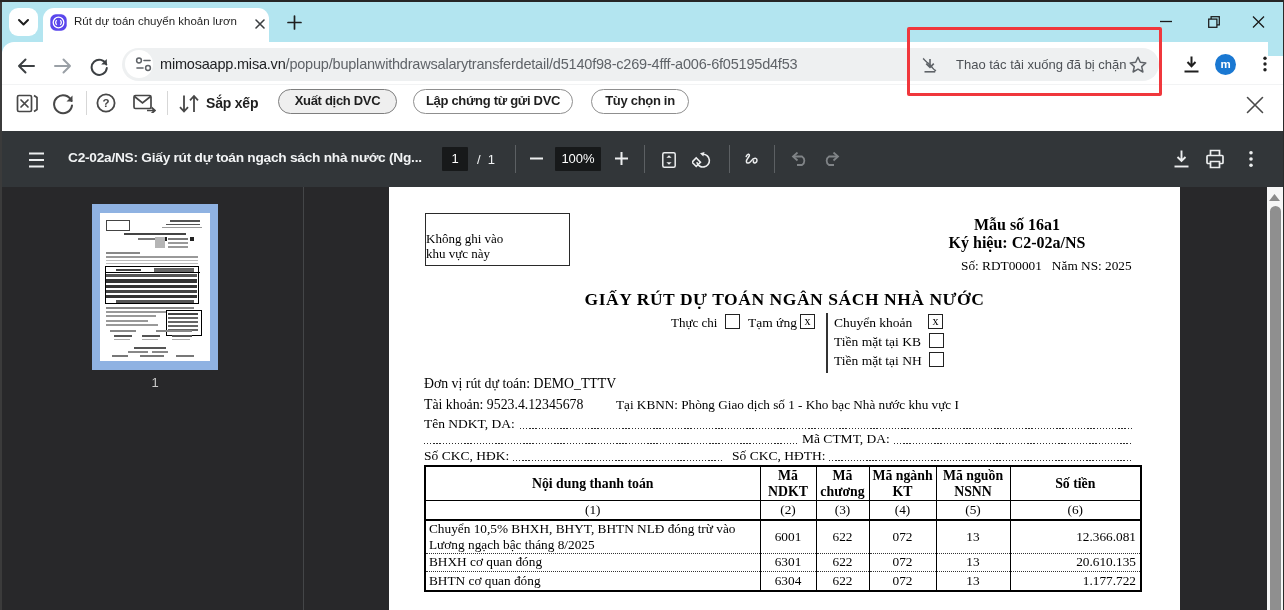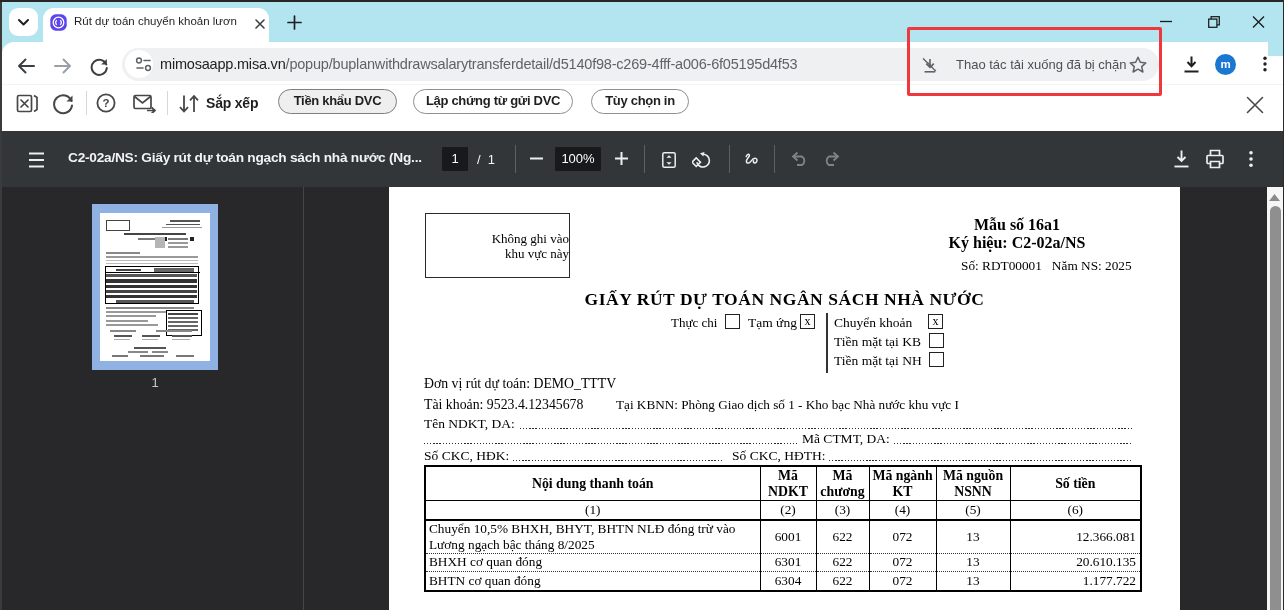--- a/index.html
+++ b/index.html
@@ -43,21 +43,21 @@
   #thumbpage { left:8px; top:9px; width:110px; height:148px; background:#fff; }
   #thumblabel { left:92px; top:375px; width:126px; text-align:center; font-size:13px; color:#c9c9c9; }
   #page { left:389px; top:187px; width:791px; height:423px; background:#fff; font-family:"Liberation Serif", serif; color:#000; }
   #scrolltrack { left:1267px; top:187px; width:16px; height:423px; background:#f6f6f6; }
   #scrollthumb { left:1269.5px; top:206px; width:11px; height:420px; background:#8f8f8f; border-radius:6px 6px 0 0; }
   #winborderL { left:0; top:0; width:2px; height:610px; background:#3b3b3b; }
   #winborderR { left:1282.5px; top:0; width:1.5px; height:610px; background:#2a2a2a; }
 
   
   #page .abs { position:absolute; }
-  #noteBox { left:36px; top:26px; width:145px; height:65px; border:1.5px solid #2a2a2a; text-align:right; font-size:13px; line-height:15px; padding-top:17px; }
+  #noteBox { left:36px; top:26px; width:145px; height:53px; border:1.5px solid #2a2a2a; text-align:left; font-size:13px; line-height:15px; padding-top:17px; }
   .docb { font-weight:bold; }
   .cb { width:15px; height:15px; border:1.2px solid #222; text-align:center; font-size:12px; line-height:13px; }
   #doctable { border-collapse:collapse; font-size:13.3px; table-layout:fixed; }
   #doctable td { border:1px solid #000; padding:0 3px; height:18px; line-height:16px; overflow:hidden; }
   #doctable { border:2px solid #000; }
   #doctable .hrow td { height:34.5px; border-bottom:1.5px solid #000; text-align:center; font-size:13.8px; line-height:16px; white-space:nowrap; padding:0 1px; }
   #doctable .nrow td { height:19px; border-bottom:2px solid #000; text-align:center; }
   #doctable .drow td { border-bottom:1px dotted #333; border-top:none; height:18.8px; }
   #doctable td.c { text-align:center; }
   #doctable td.r { text-align:right; padding-right:4px; }
@@ -163,21 +163,21 @@
     <rect x="1" y="1.5" width="17" height="13" rx="1.5" fill="none" stroke="#474747" stroke-width="1.7"></rect>
     <path d="M1.5 2.5 l8 6.5 l8 -6.5" fill="none" stroke="#474747" stroke-width="1.7"></path>
     <path d="M14 16.5 h8 m-3.4 -3 l3.4 3 l-3.4 3" fill="none" stroke="#474747" stroke-width="1.7"></path>
   </svg>
   <div class="vdiv3 abs" style="left:165px;"></div>
   <svg class="abs" style="left:176px; top:8px;" width="22" height="22" viewBox="0 0 22 22">
     <path d="M6 2.5 v16 m-4 -4.3 l4 4.3 l4 -4.3" fill="none" stroke="#474747" stroke-width="1.8"></path>
     <path d="M16 19 v-16 m-4 4.3 l4 -4.3 l4 4.3" fill="none" stroke="#474747" stroke-width="1.8"></path>
   </svg>
   <div id="saptext" class="abs">Sắp xếp</div>
-  <div class="pillbtn abs" style="left:276px; width:119px; background:#efefef;"><span>Tiền khẩu DVC</span></div>
+  <div class="pillbtn abs" style="left:276px; width:119px; background:#efefef;"><span>Xuất dịch DVC</span></div>
   <div class="pillbtn abs" style="left:411px; width:160px; border-color:#8f8f8f;"><span>Lập chứng từ gửi DVC</span></div>
   <div class="pillbtn abs" style="left:589px; width:98px; border-color:#8f8f8f;"><span>Tùy chọn in</span></div>
   <svg class="abs" style="left:1243px; top:10px;" width="20" height="20" viewBox="0 0 20 20">
       <path d="M2.5 2.5 L17.5 17.5 M17.5 2.5 L2.5 17.5" stroke="#4a4a4a" stroke-width="1.6" stroke-linecap="round"></path>
     </svg>
 </div>
 
 <div id="pdfbar" class="abs">
   <svg class="abs" style="left:26px; top:21px;" width="17" height="16" viewBox="0 0 17 16">
       <path d="M1 1.5 H16 M1 8 H16 M1 14.5 H16" stroke="#eceeef" stroke-width="1.8"></path>

